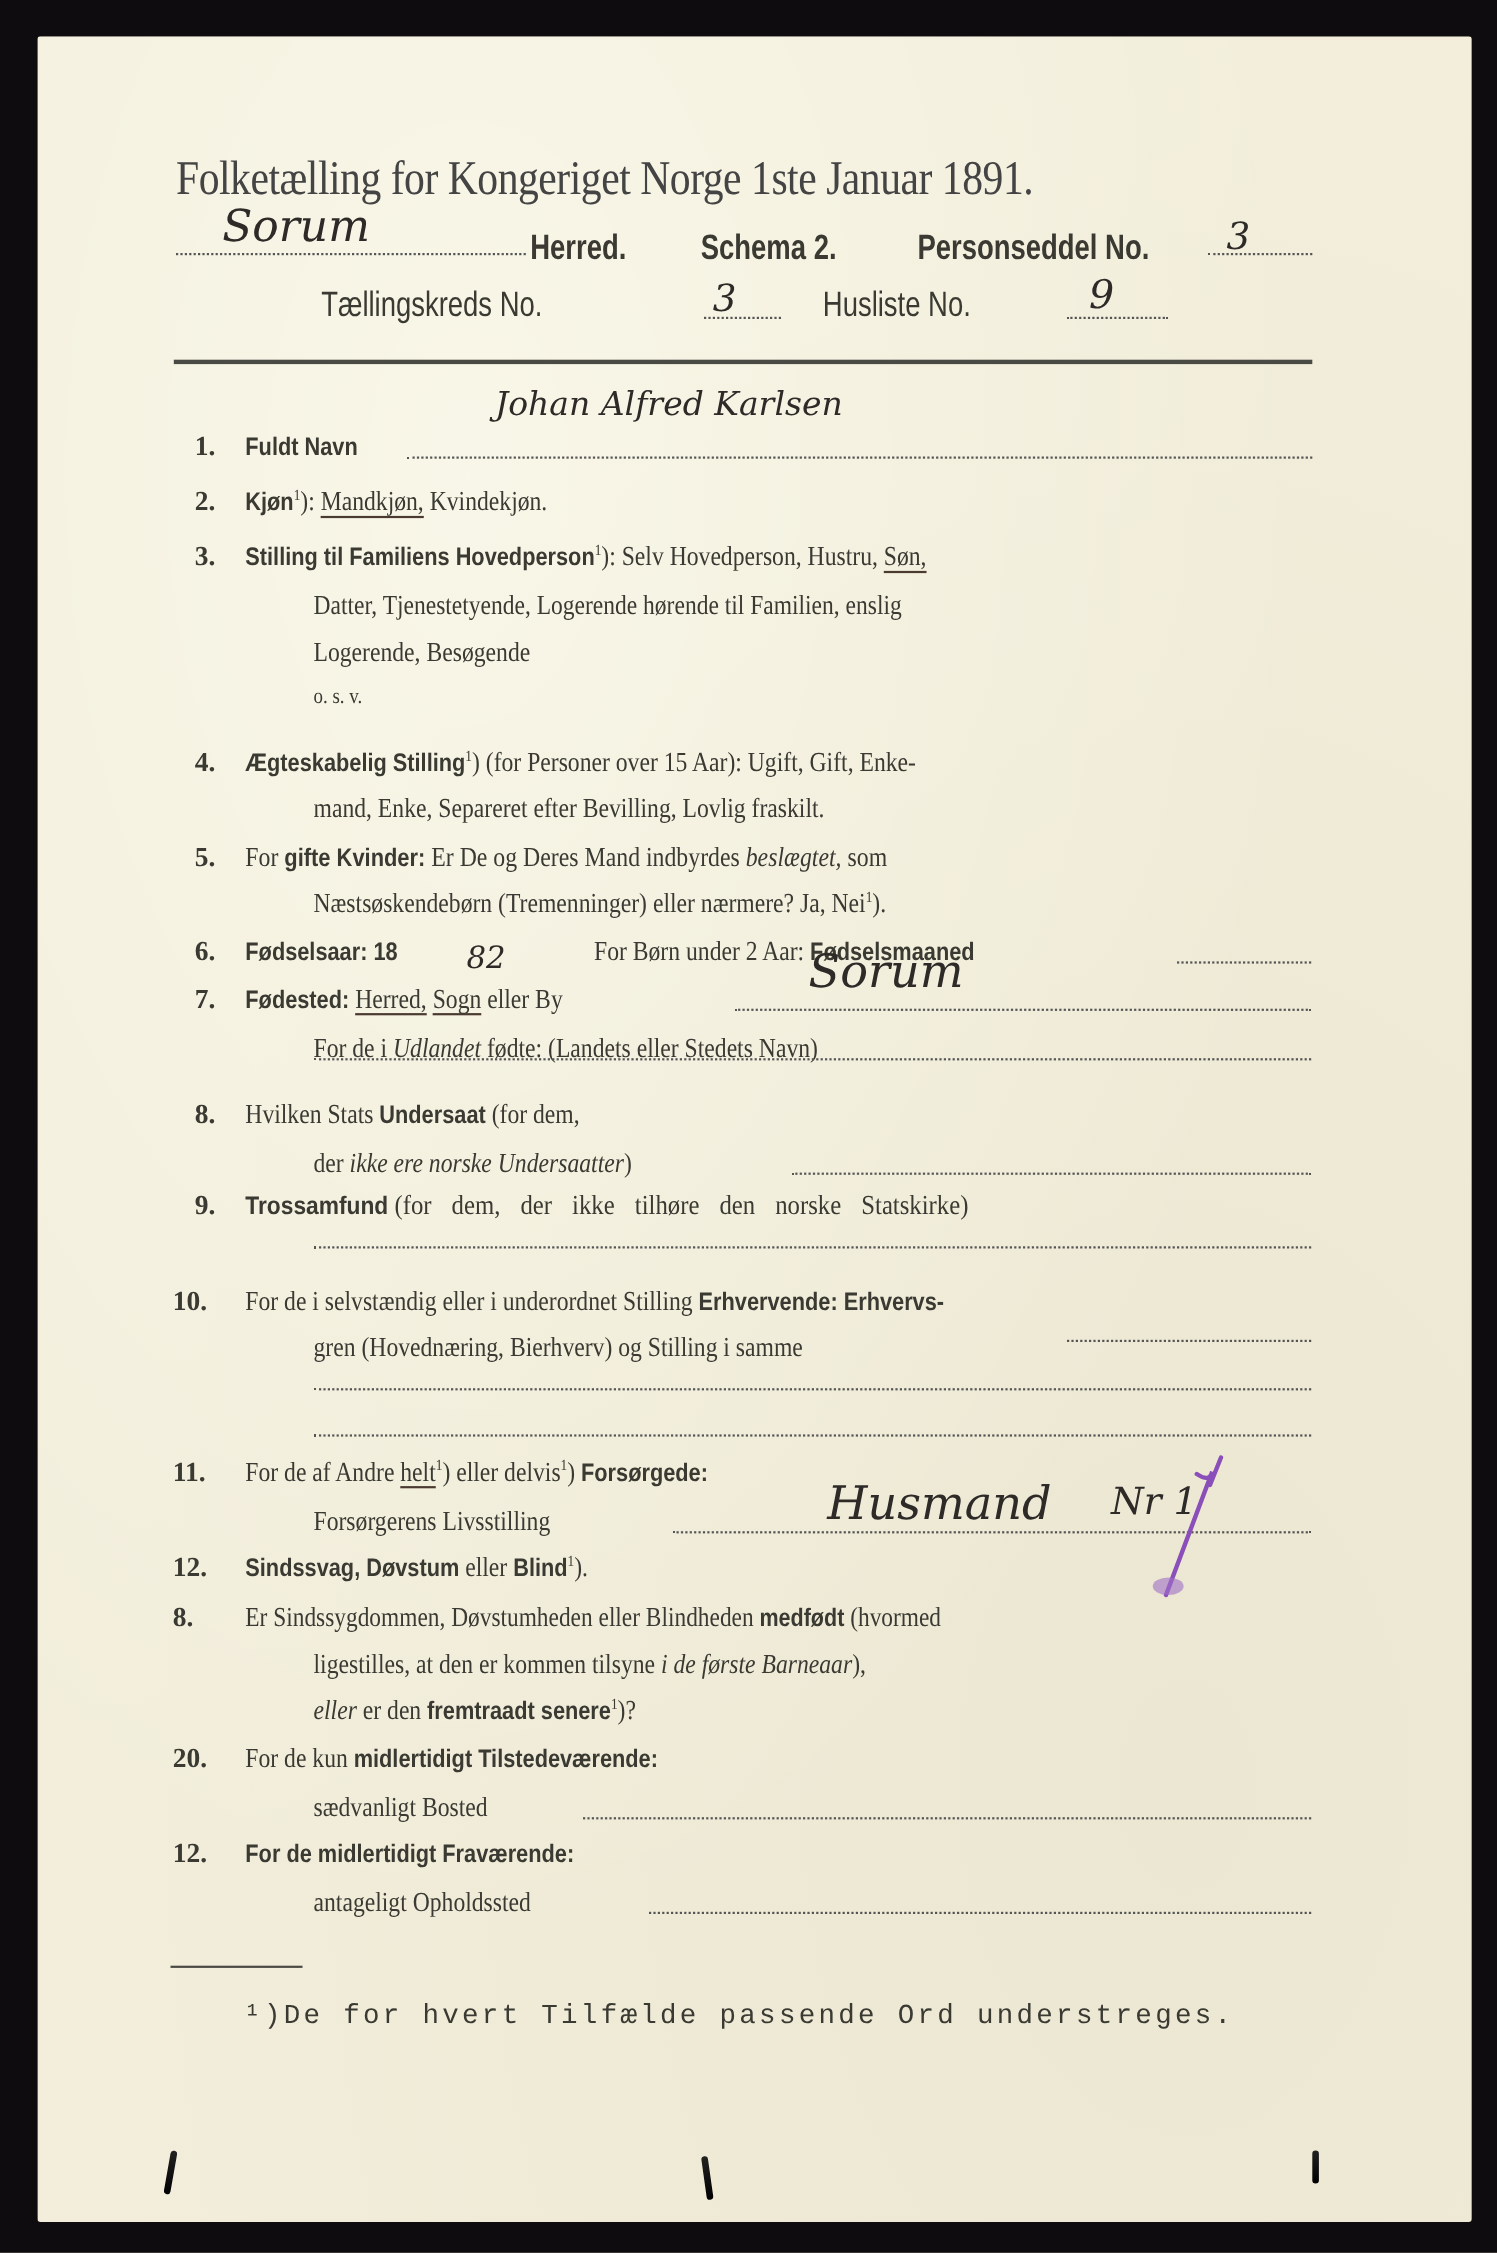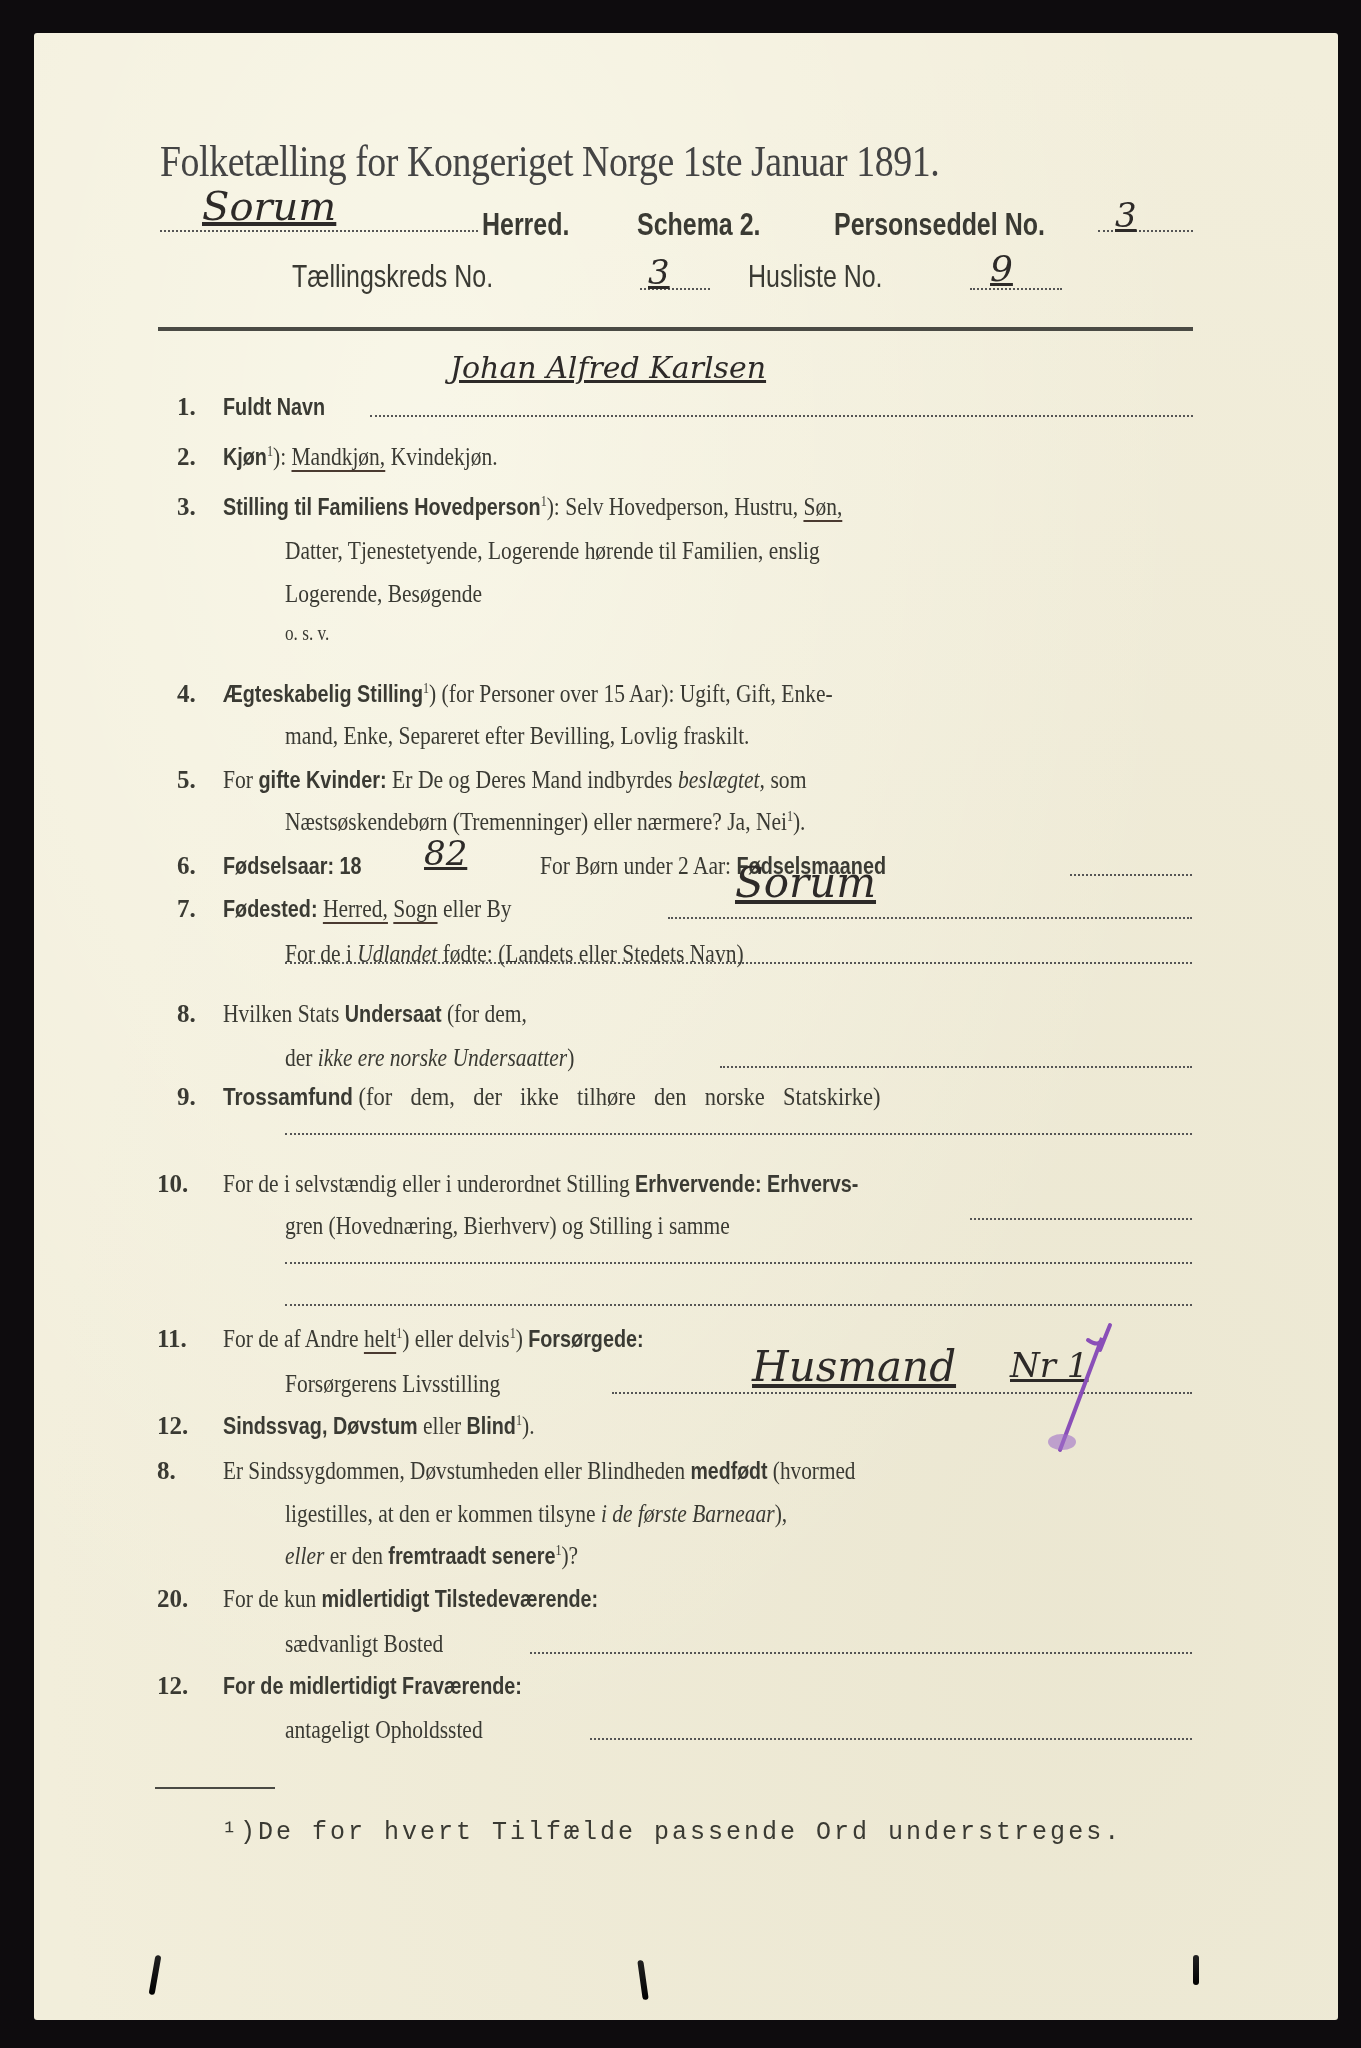--- a/index.html
+++ b/index.html
@@ -21,21 +21,21 @@
   }
   .purple { color: #8a4fb8; }
   .cond { font-family: "Liberation Sans", sans-serif; transform: scaleX(0.78); transform-origin: left top; }
   .bold { font-weight: bold; }
   .dots { border-bottom: 2px dotted #555; position: absolute; height: 0; }
   .rule { position: absolute; background: #4a4a44; }
   .num { position: absolute; font-family: "Liberation Serif", serif; font-size: 25px; font-weight: bold; color: #3a3a33; }
   .txt { position: absolute; white-space: nowrap; font-family: "Liberation Serif", serif; font-size: 25px; color: #3a3a33; transform: scaleX(0.86); transform-origin: left top; }
   .txt b { font-family: "Liberation Sans", sans-serif; font-weight: bold; font-size: 23px; }
   .u { text-decoration: underline; text-decoration-color: #4a3a30; text-underline-offset: 5px; text-decoration-thickness: 2px; }
-  .ink { position: absolute; white-space: nowrap; font-family: "DejaVu Serif", serif; font-style: italic; color: #2d2a28; text-decoration: underline; }
+  .ink { position: absolute; white-space: nowrap; font-family: "DejaVu Serif", serif; font-style: italic; color: #2d2a28; }
   .foot { position: absolute; left: 222px; top: 1818px; font-family: "Liberation Mono", monospace; font-size: 25px; letter-spacing: 3px; color: #3a3a33; }
   .tack { position: absolute; width: 6px; height: 40px; background: linear-gradient(#222, #000); border-radius: 3px; }
 </style>
 </head>
 <body>
 
 <div class="paper"></div>
 
 <div class="abs title">Folketælling for Kongeriget Norge 1ste Januar 1891.</div>
 
@@ -89,21 +89,21 @@
   <span>For</span>
   <b>gifte Kvinder:</b>
   <span>Er De og Deres Mand indbyrdes</span>
   <i>beslægtet,</i>
   <span>som</span>
 </div>
 <div class="txt" style="left:285px; top:808px;"><span>Næstsøskendebørn (Tremenninger) eller nærmere?  Ja, Nei</span><sup style="font-size:14px">1</sup>).</div>
 
 <div class="num" style="left:177px; top:852px;">6.</div>
 <div class="txt" style="left:223px; top:852px;"><b>Fødselsaar: 18</b></div>
-<div class="ink" style="left:424px; top:833px; font-size:34px;">82</div>
+<div class="ink" style="left:424px; top:854px; font-size:28px;">82</div>
 <div class="txt" style="left:540px; top:852px;">
   <span>For Børn under 2 Aar:</span>
   <b>Fødselsmaaned</b>
 </div>
 <div class="dots" style="left:1070px; top:874px; width:122px;"></div>
 
 <div class="num" style="left:177px; top:895px;">7.</div>
 <div class="txt" style="left:223px; top:895px;">
   <b>Fødested:</b>
   <span class="u">Herred,</span>

